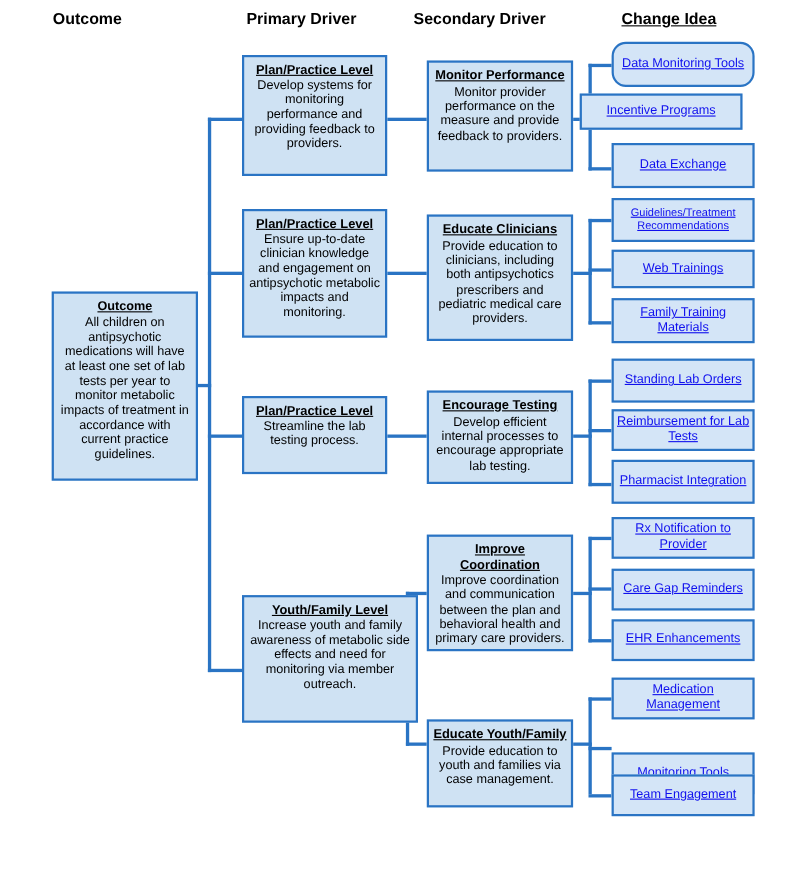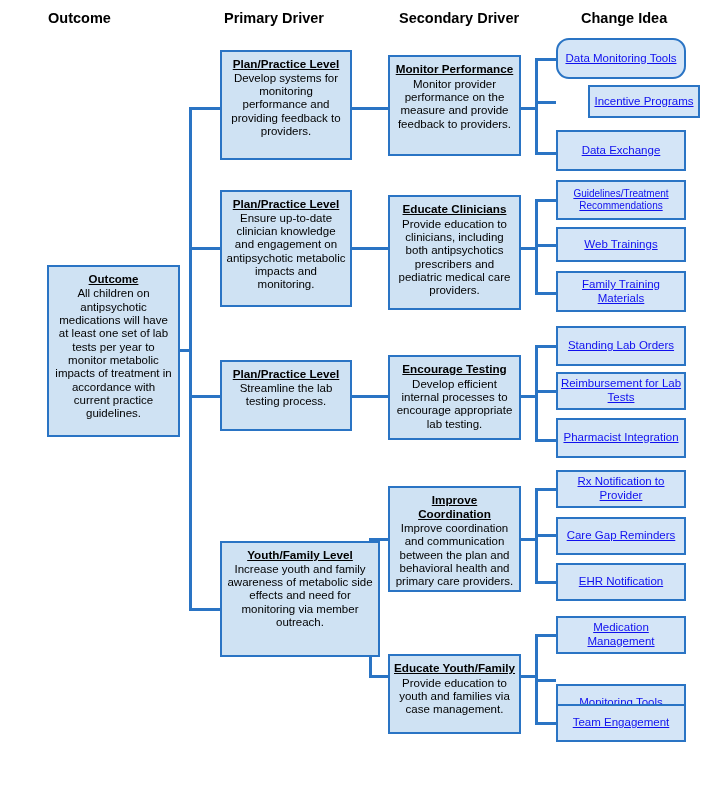--- a/index.html
+++ b/index.html
@@ -84,22 +84,22 @@
   .lnh{height:3px;}
   .lnv{width:3px;}
 </style>
 </head>
 <body>
 
 <div id="canvas">
 
   <div class="col-head" style="left:48px;  top:10px;">Outcome</div>
   <div class="col-head" style="left:224px; top:10px;">Primary Driver</div>
-  <div class="col-head" style="left:399px; top:10px;">Secondary Driver</div>
-  <div class="col-head" style="left:581px; top:10px;">Change Idea</div>
+  <div class="col-head" style="left:376px; top:10px;">Secondary Driver</div>
+  <div class="col-head" style="left:565px; top:10px;text-decoration:underline;">Change Idea</div>
 
   <div class="ln lnh" style="left:178px; top:349px; width:14px;"></div>
   <div class="ln lnv" style="left:189px; top:107px; height:504px;"></div>
   <div class="ln lnh" style="left:189px; top:107px; width:31px;"></div>
   <div class="ln lnh" style="left:189px; top:247px; width:31px;"></div>
   <div class="ln lnh" style="left:189px; top:395px; width:31px;"></div>
   <div class="ln lnh" style="left:189px; top:608px; width:31px;"></div>
 
   <div class="ln lnh" style="left:352px; top:107px; width:36px;"></div>
   <div class="ln lnh" style="left:352px; top:247px; width:36px;"></div>
@@ -186,21 +186,21 @@
   </div>
 
   <div class="box secondary" style="left:388px; top:654px; width:133px; height:80px;">
     <span class="ttl">Educate Youth/Family</span>
     <span class="body">Provide education to youth and families via case management.</span>
   </div>
 
   <div class="box idea" style="left:556px; top:38px; width:130px; height:41px;border-radius:13px;">
     <span class="link">Data Monitoring Tools</span>
   </div>
-  <div class="box idea" style="left:588px; top:85px; width:112px; height:33px;">
+  <div class="box idea" style="left:527px; top:85px; width:148px; height:33px;">
     <span class="link">Incentive Programs</span>
   </div>
   <div class="box idea" style="left:556px; top:130px; width:130px; height:41px;">
     <span class="link">Data Exchange</span>
   </div>
 
   <div class="box idea" style="left:556px; top:180px; width:130px; height:40px;">
     <span class="link small">Guidelines/Treatment Recommendations</span>
   </div>
   <div class="box idea" style="left:556px; top:227px; width:130px; height:35px;">
@@ -220,21 +220,21 @@
     <span class="link">Pharmacist Integration</span>
   </div>
 
   <div class="box idea" style="left:556px; top:470px; width:130px; height:38px;">
     <span class="link">Rx Notification to Provider</span>
   </div>
   <div class="box idea" style="left:556px; top:517px; width:130px; height:38px;">
     <span class="link">Care Gap Reminders</span>
   </div>
   <div class="box idea" style="left:556px; top:563px; width:130px; height:38px;">
-    <span class="link">EHR Notification</span>
+    <span class="link">EHR Enhancements</span>
   </div>
 
   <div class="box idea" style="left:556px; top:616px; width:130px; height:38px;">
     <span class="link">
       <span>Medication</span>
       <span class="nolink">Management</span>
     </span>
   </div>
   <div class="box idea" style="left:556px; top:660px; width:130px; height:38px;margin-top:24px;">
     <span class="link">Monitoring Tools</span>

